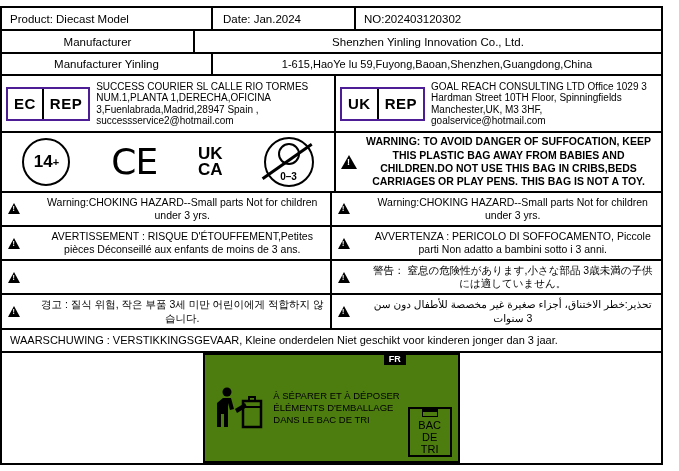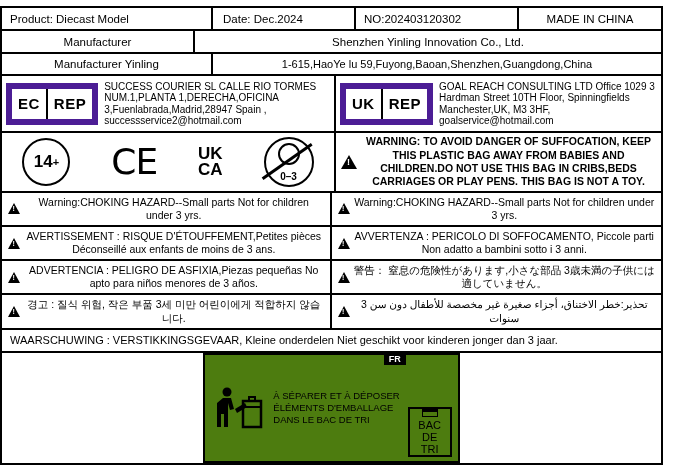--- a/index.html
+++ b/index.html
@@ -69,21 +69,21 @@
   .r4 .c1 { width: 334px; padding: 0; align-items: stretch; }
   .r4 .c2 { flex: 1; padding: 0; align-items: stretch; }
   .rep-block {
     display: flex;
     align-items: center;
     width: 100%;
     padding: 3px 4px;
     box-sizing: border-box;
   }
   .rep-badge {
-    border: 6px solid #4c1d95;
+    border: 2px solid #4c1d95;
     display: flex;
     align-items: stretch;
     margin-right: 6px;
     flex: 0 0 auto;
     height: 30px;
   }
   .rep-badge .seg {
     display: flex;
     align-items: center;
     justify-content: center;
@@ -191,20 +191,21 @@
   .wrow { display: flex; border-bottom: 2px solid #000; }
   .wrow .half {
     width: 50%;
     box-sizing: border-box;
     display: flex;
     align-items: center;
     padding: 3px 6px;
     border-right: 2px solid #000;
     font-size: 10.5px;
     line-height: 1.25;
+    gap: 17px;
   }
   .wrow .half:last-child { border-right: none; }
   .wrow .txt { flex: 1; text-align: center; }
 
   .rw1 { height: 33px; }
   .rw2 { height: 33px; }
   .rw3 { height: 33px; }
   .rw4 { height: 33px; }
 
   
@@ -259,23 +260,22 @@
   }
 </style>
 </head>
 <body>
 
 <div id="page">
   <div class="label">
 
     <div class="row r1">
       <div class="cell c1">Product: Diecast Model</div>
-      <div class="cell c2">Date: Dec.2024</div>
+      <div class="cell c2">Date: Jan.2024</div>
       <div class="cell c3">NO:202403120302</div>
-      <div class="cell c4">MADE IN CHINA</div>
     </div>
 
     <div class="row r2">
       <div class="cell c1">Manufacturer</div>
       <div class="cell c2">Shenzhen Yinling Innovation Co., Ltd.</div>
     </div>
 
     <div class="row r3">
       <div class="cell c1">Manufacturer Yinling</div>
       <div class="cell c2">1-615,HaoYe lu 59,Fuyong,Baoan,Shenzhen,Guangdong,China</div>
@@ -343,21 +343,20 @@
       </div>
       <div class="half">
         <span class="tri sm"></span>
         <div class="txt">AVVERTENZA : PERICOLO DI SOFFOCAMENTO, Piccole parti Non adatto a bambini sotto i 3 anni.</div>
       </div>
     </div>
 
     <div class="wrow rw3">
       <div class="half">
         <span class="tri sm"></span>
-        <div class="txt">ADVERTENCIA : PELIGRO DE ASFIXIA,Piezas pequeñas No apto para niños menores de 3 años.</div>
       </div>
       <div class="half">
         <span class="tri sm"></span>
         <div class="txt">警告： 窒息の危険性があります,小さな部品 3歳未満の子供には適していません。</div>
       </div>
     </div>
 
     <div class="wrow rw4">
       <div class="half">
         <span class="tri sm"></span>

